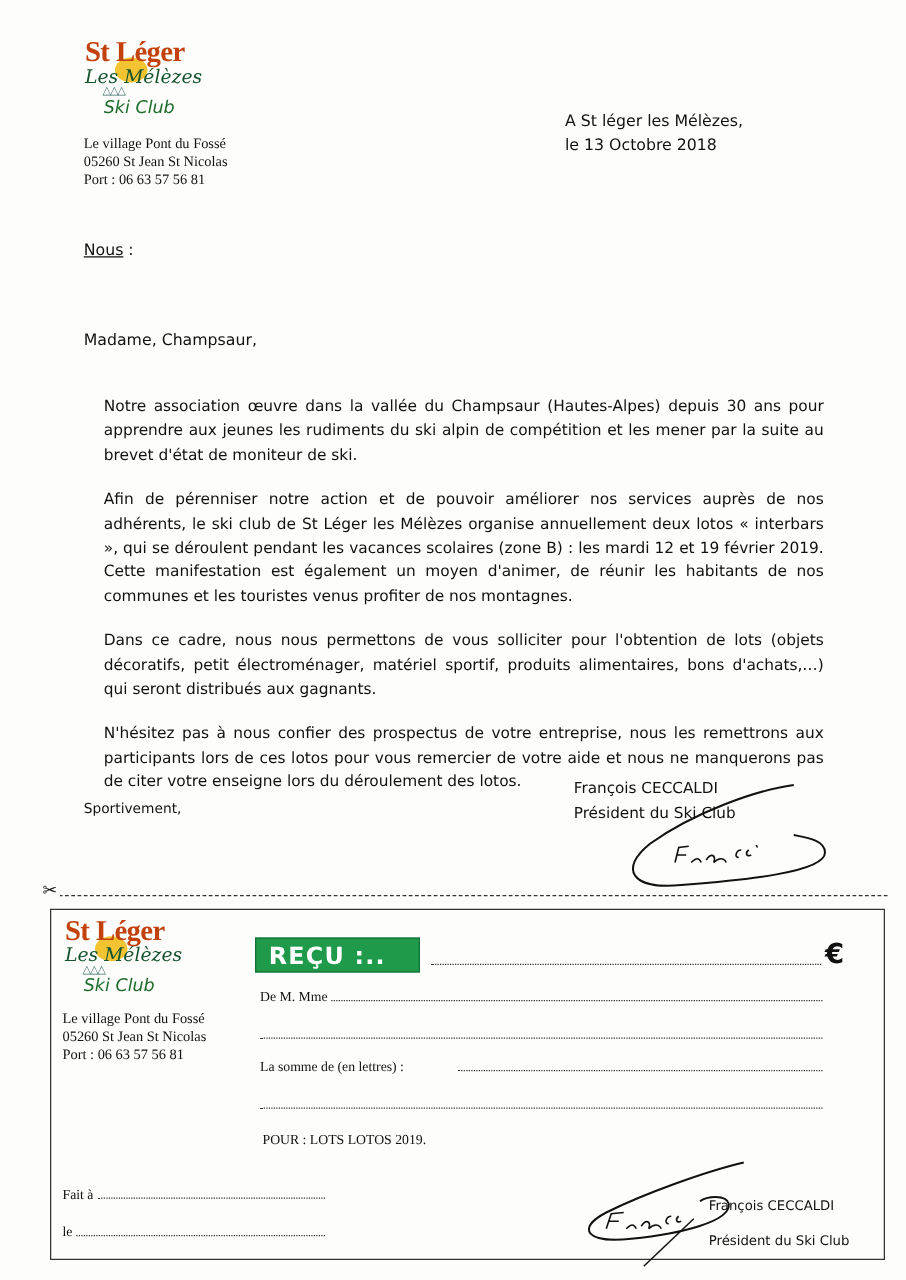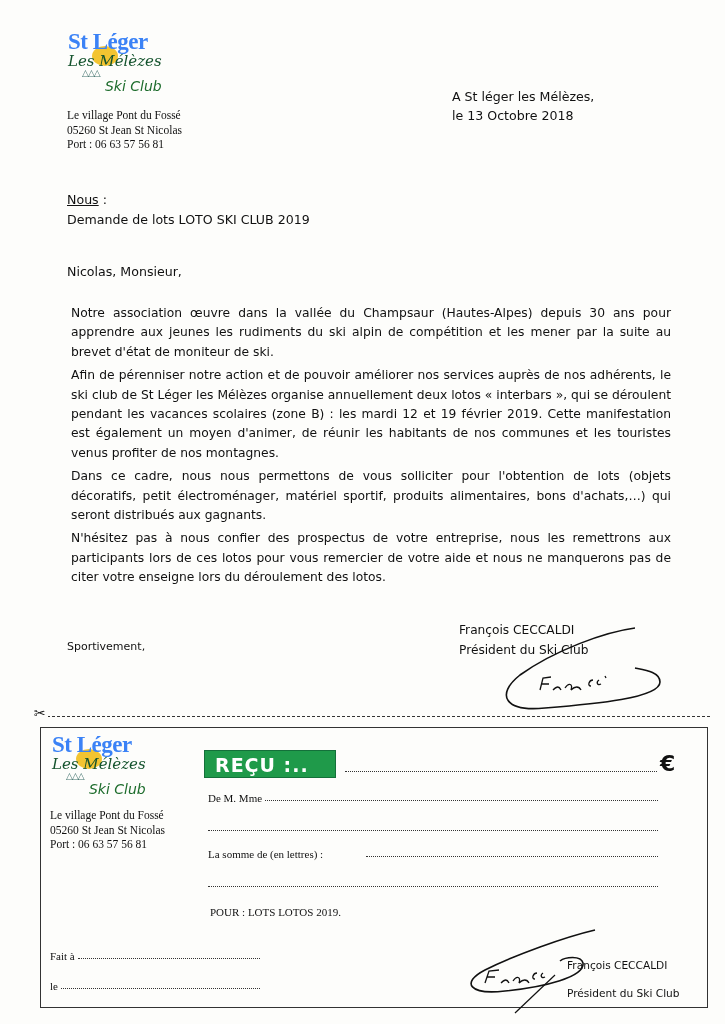--- a/index.html
+++ b/index.html
@@ -1,36 +1,36 @@
 <!DOCTYPE html>
 <html><head>
 <meta charset="utf-8">
 <style>
   * { margin: 0; padding: 0; box-sizing: border-box; }
   html, body { width: 725px; height: 1024px; background: #fdfdfb; overflow: hidden; }
   body { position: relative; font-family: "DejaVu Sans", sans-serif; color: #111; }
 
   .logo { position: absolute; }
-  .logo .l1 { font-family: "Liberation Serif", serif; font-weight: bold; color: #3b82f6; font-size: 23px; letter-spacing: -0.5px; line-height: 1; position: relative; z-index: 2; }
+  .logo .l1 { font-family: "Liberation Serif", serif; font-weight: bold; color: #c2410c; font-size: 23px; letter-spacing: -0.5px; line-height: 1; position: relative; z-index: 2; }
   .logo .sun { position: absolute; width: 26px; height: 20px; background: #f3c431; border-radius: 50%; z-index: 1; }
   .logo .l2 { font-family: "DejaVu Serif", serif; font-style: italic; color: #14532d; font-size: 15px; line-height: 1; position: relative; z-index: 2; }
   .logo .trees { font-size: 9px; color: #3d6f6a; line-height: 1; letter-spacing: -1px; }
-  .logo .l3 { font-family: "DejaVu Sans", sans-serif; font-style: italic; color: #1d6c2c; font-size: 14px; line-height: 1; text-align: right; }
+  .logo .l3 { font-family: "DejaVu Sans", sans-serif; font-style: italic; color: #1d6c2c; font-size: 14px; line-height: 1; }
 
   .addr { position: absolute; font-family: "Liberation Serif", serif; font-size: 11.5px; line-height: 14.5px; color: #111; }
 
   .comic { font-family: "DejaVu Sans", sans-serif; font-size: 12.2px; color: #111; }
 
   .date-block { position: absolute; left: 452px; top: 87px; line-height: 19px; font-size: 12.6px; }
   .object { position: absolute; left: 67px; top: 190px; line-height: 20px; font-size: 12.6px; }
   .object .label { text-decoration: underline; }
   .salutation { position: absolute; left: 67px; top: 264px; font-size: 12.6px; }
 
   .body-text { position: absolute; left: 67px; top: 300px; width: 608px; line-height: 19.4px; font-size: 12.3px; text-align: justify; }
-  .body-text p { margin: 4px; }
+  .body-text p { margin: 16px; }
   .body-text b { font-weight: normal; }
 
   .closing { position: absolute; left: 67px; top: 605px; font-size: 11px; margin-top: 35px; }
   .sig-top { position: absolute; left: 459px; top: 620px; font-size: 12.2px; line-height: 20px; }
   .sig-svg { position: absolute; }
 
   .cutline { position: absolute; left: 42px; top: 716px; width: 668px; height: 0; border-top: 1px dashed #333; }
   .scissors { position: absolute; left: 34px; top: 706px; font-size: 14px; color: #111; line-height: 1; background: #fdfdfb; padding-right: 2px; }
 
   .receipt { position: absolute; left: 40px; top: 727px; width: 668px; height: 281px; border: 1.3px solid #333; }
@@ -65,24 +65,23 @@
   <div>Port : 06 63 57 56 81</div>
 </div>
 
 <div class="date-block comic">
   <div>A St léger les Mélèzes,</div>
   <div>le 13 Octobre 2018</div>
 </div>
 
 <div class="object comic">
   <div><span class="label">Nous</span><span> :</span></div>
-  <div>Demande de lots LOTO SKI CLUB 2019</div>
 </div>
 
-<div class="salutation comic">Nicolas, Monsieur,</div>
+<div class="salutation comic">Madame, Champsaur,</div>
 
 <div class="body-text comic">
   <p>Notre association œuvre dans la vallée du Champsaur (Hautes-Alpes) depuis 30 ans pour apprendre aux jeunes les rudiments du ski alpin de compétition et les mener par la suite au brevet d'état de moniteur de ski.</p>
   <p><span>Afin de pérenniser notre action et de pouvoir améliorer nos services auprès de nos adhérents, le ski club de St Léger les Mélèzes organise annuellement deux lotos « interbars », qui se déroulent pendant les vacances scolaires (zone B) : </span><b>les mardi 12 et 19 février 2019</b><span>. Cette manifestation est également un moyen d'animer, de réunir les habitants de nos communes et les touristes venus profiter de nos montagnes.</span></p>
   <p>Dans ce cadre, nous nous permettons de vous solliciter pour l'obtention de lots (objets décoratifs, petit électroménager, matériel sportif, produits alimentaires, bons d'achats,…) qui seront distribués aux gagnants.</p>
   <p>N'hésitez pas à nous confier des prospectus de votre entreprise, nous les remettrons aux participants lors de ces lotos pour vous remercier de votre aide et nous ne manquerons pas de citer votre enseigne lors du déroulement des lotos.</p>
 </div>
 
 <div class="closing comic">Sportivement,</div>
 

